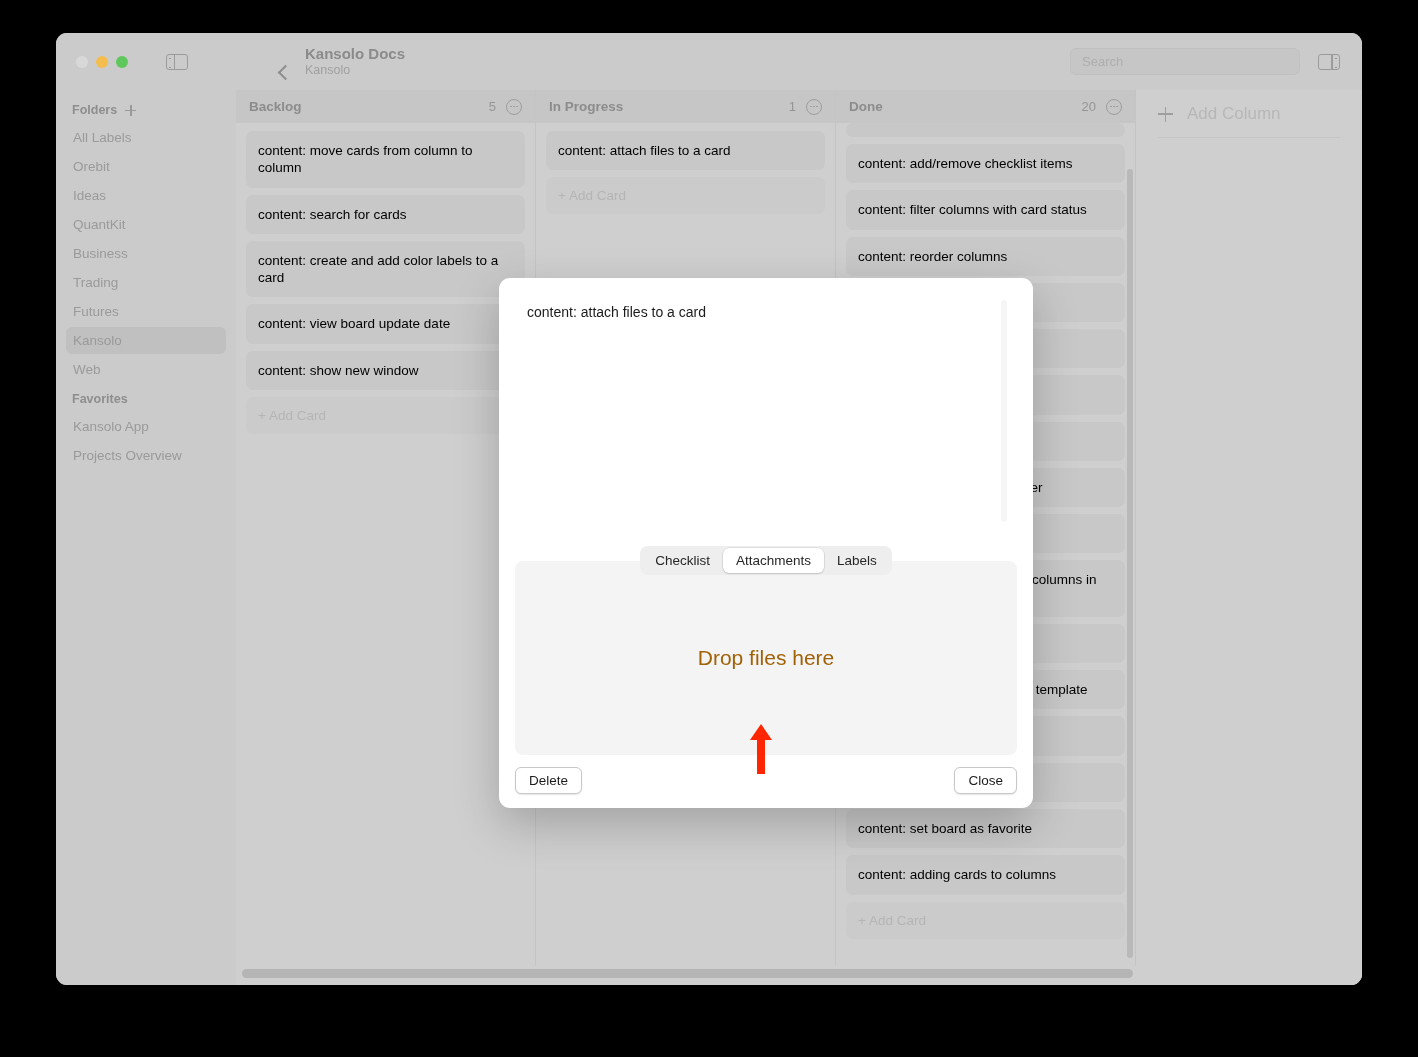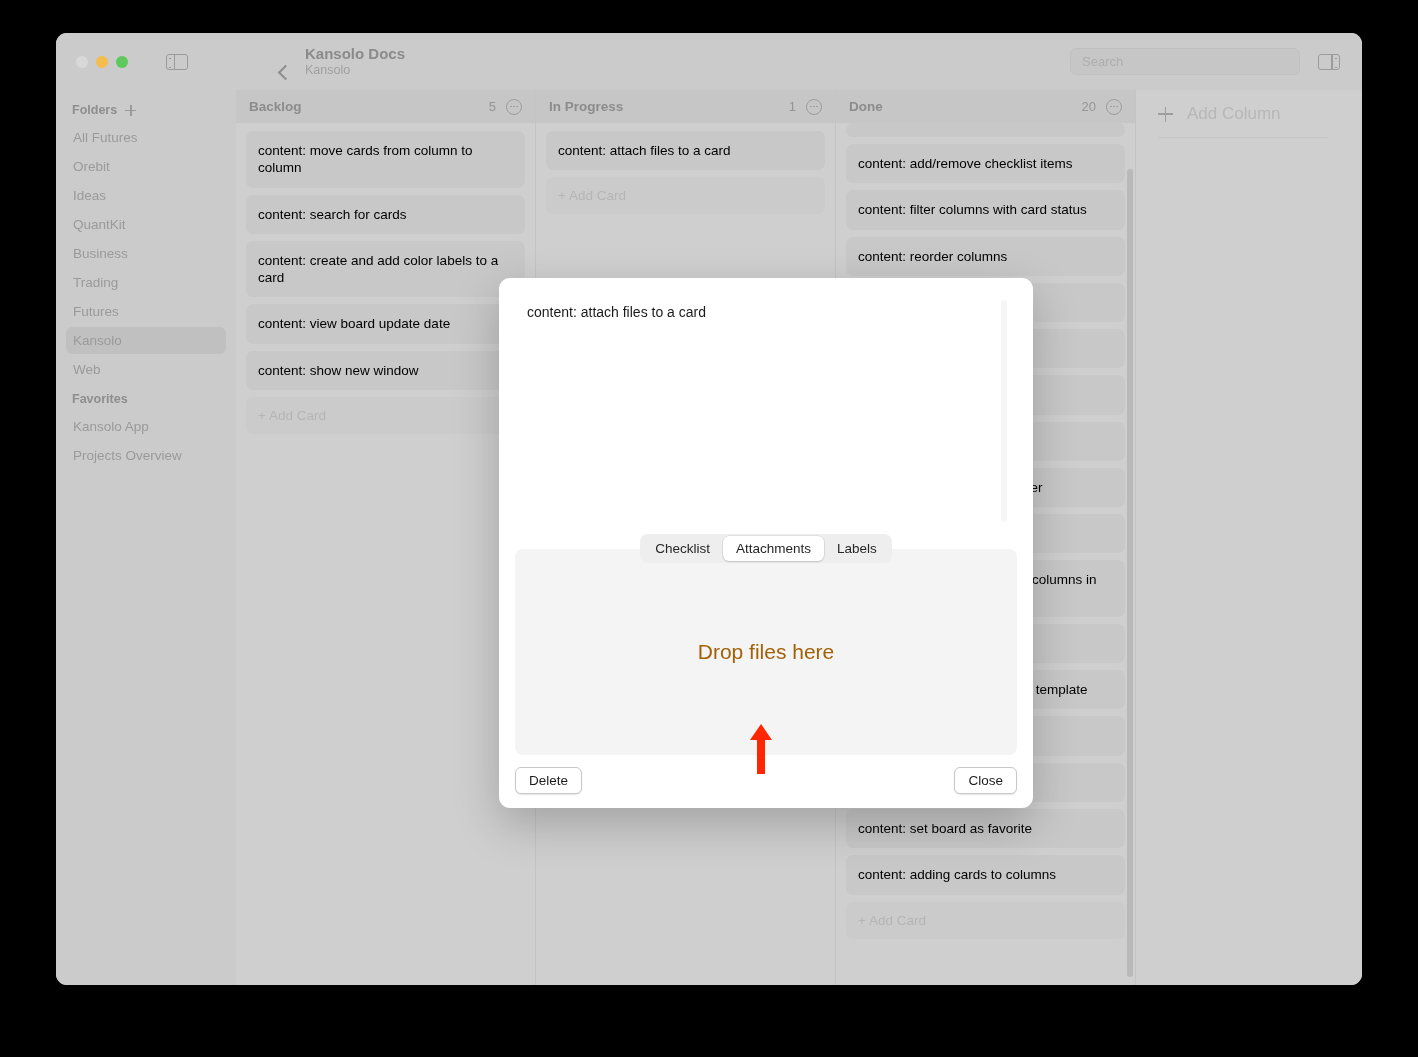--- a/index.html
+++ b/index.html
@@ -160,21 +160,21 @@
     margin-bottom: 2px;
     white-space: nowrap;
   }
   .side-item.active { background: #c0c0c0; }
 
   
   .board-area {
     flex: 1;
     min-width: 0;
     display: flex;
-    flex-direction: row;
+    flex-direction: column;
     background: #cfcfcf;
   }
   .columns-wrap {
     flex: 1;
     display: flex;
     min-height: 0;
     overflow: hidden;
   }
 
   .column {
@@ -331,21 +331,21 @@
     width: 6px; height: 222px;
     background: #f6f6f6;
     border-radius: 3px;
   }
 
   .segmented-row {
     display: flex;
     justify-content: center;
     position: relative;
     z-index: 3;
-    margin-top: 0;
+    margin-top: 12px;
   }
   .segmented {
     display: inline-flex;
     background: #eeeeee;
     border-radius: 8px;
     padding: 2px;
     gap: 0;
   }
   .seg-btn {
     font-size: 13.5px;
@@ -426,21 +426,21 @@
     </div>
   </div>
 
   <div class="body-row">
 
     <div class="sidebar">
       <div class="section-head">
         <span>Folders</span>
         <span class="plus-icon"></span>
       </div>
-      <div class="side-item">All Futures</div>
+      <div class="side-item">All Labels</div>
       <div class="side-item">Orebit</div>
       <div class="side-item">Ideas</div>
       <div class="side-item">QuantKit</div>
       <div class="side-item">Business</div>
       <div class="side-item">Trading</div>
       <div class="side-item">Futures</div>
       <div class="side-item active">Kansolo</div>
       <div class="side-item">Web</div>
 
       <div class="section-head">

